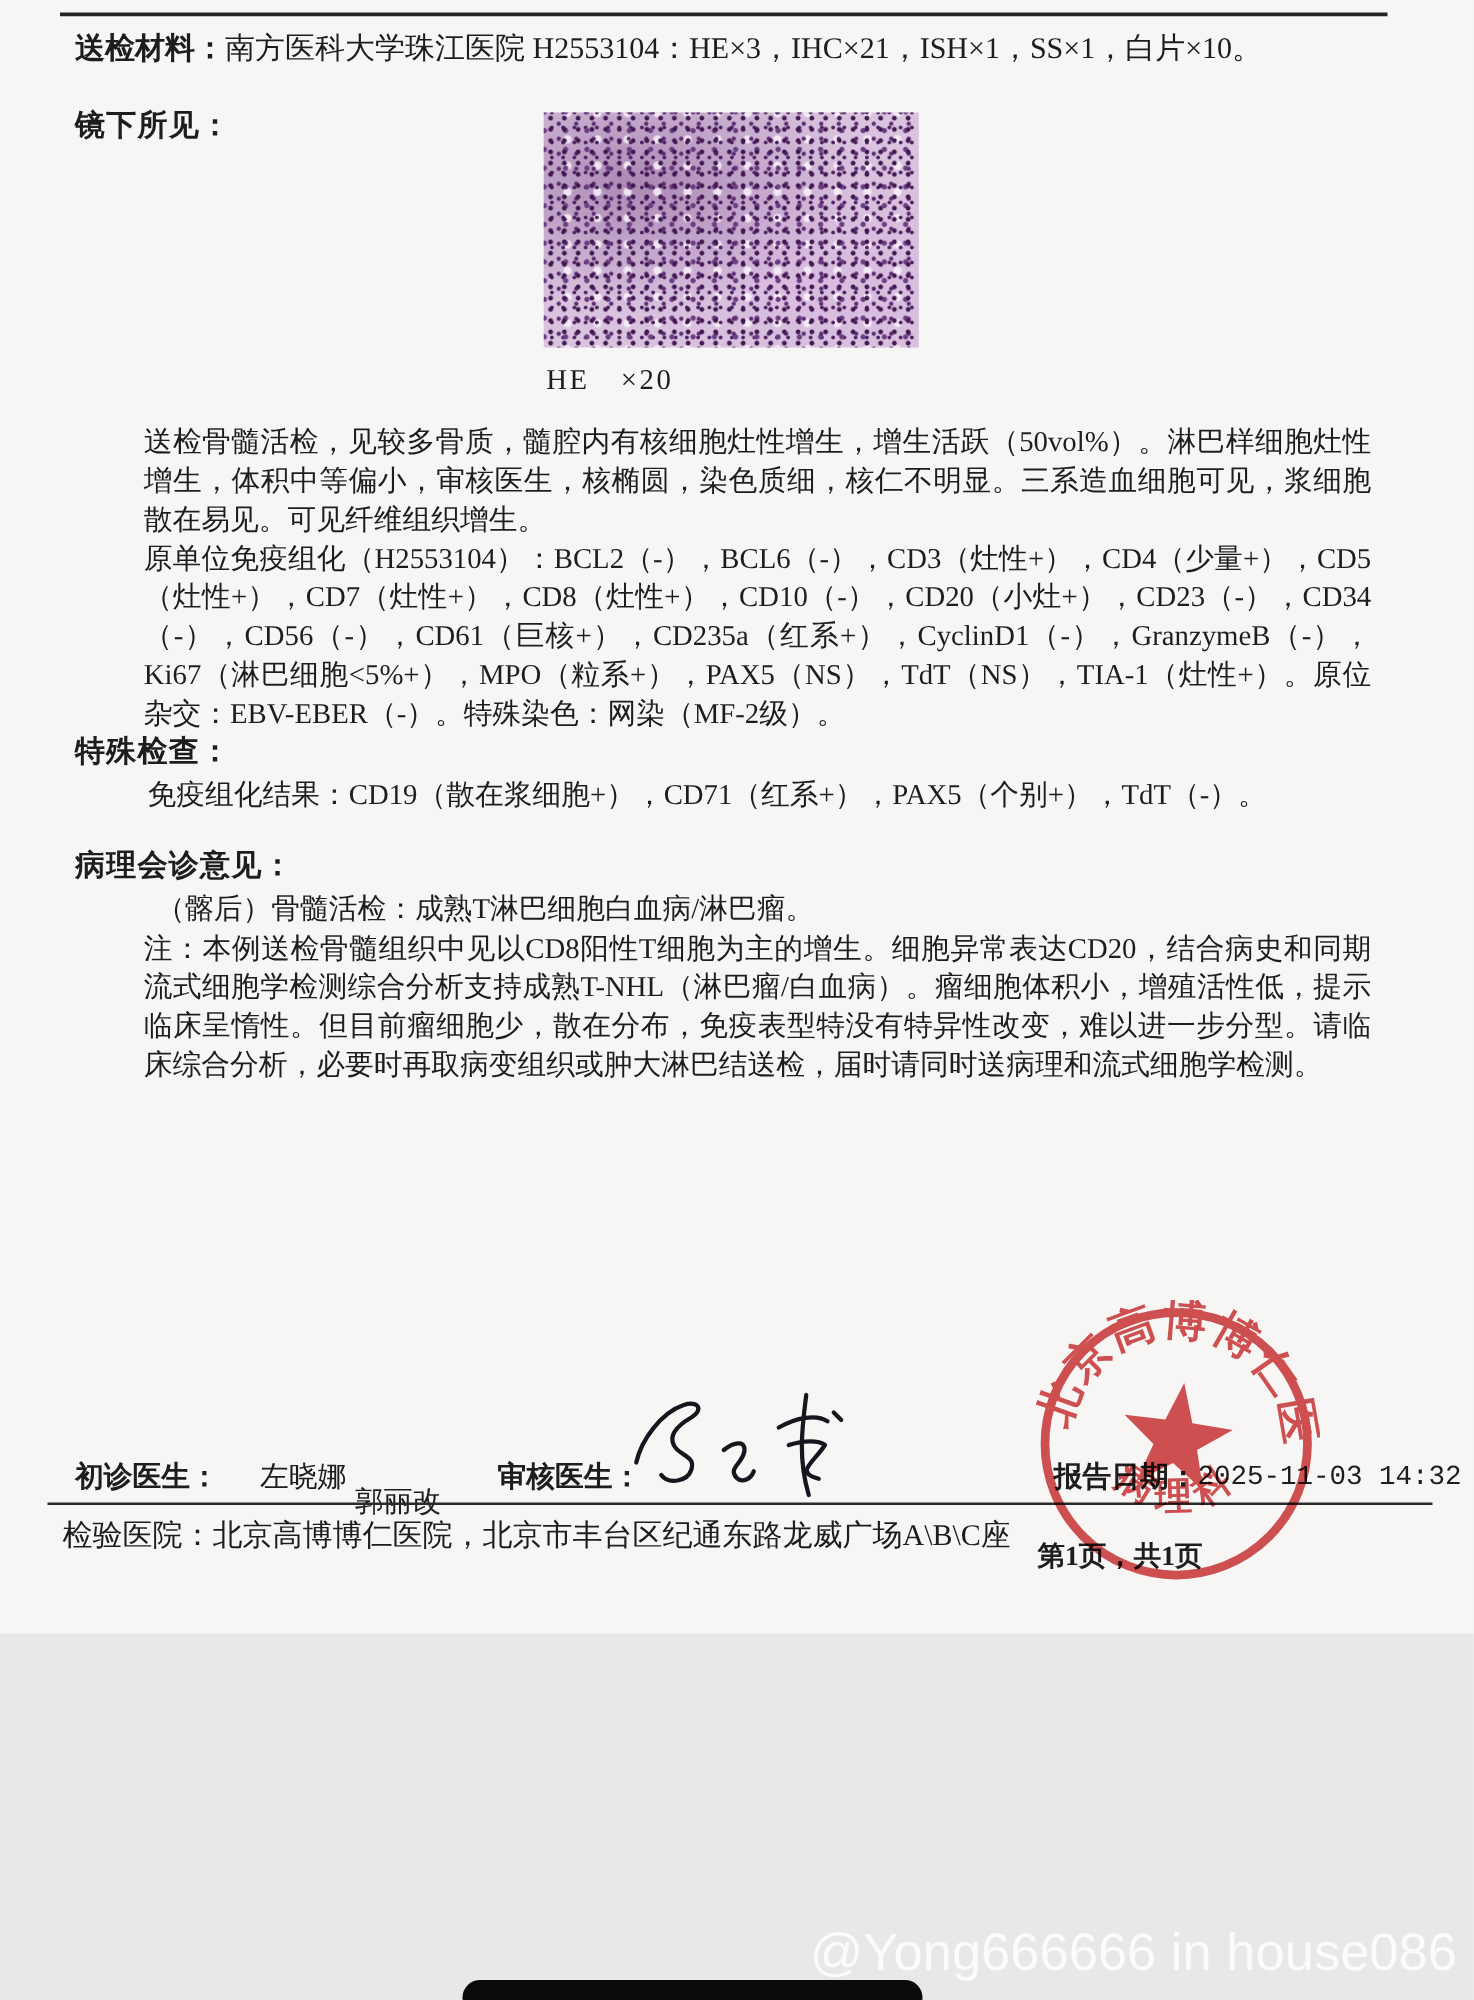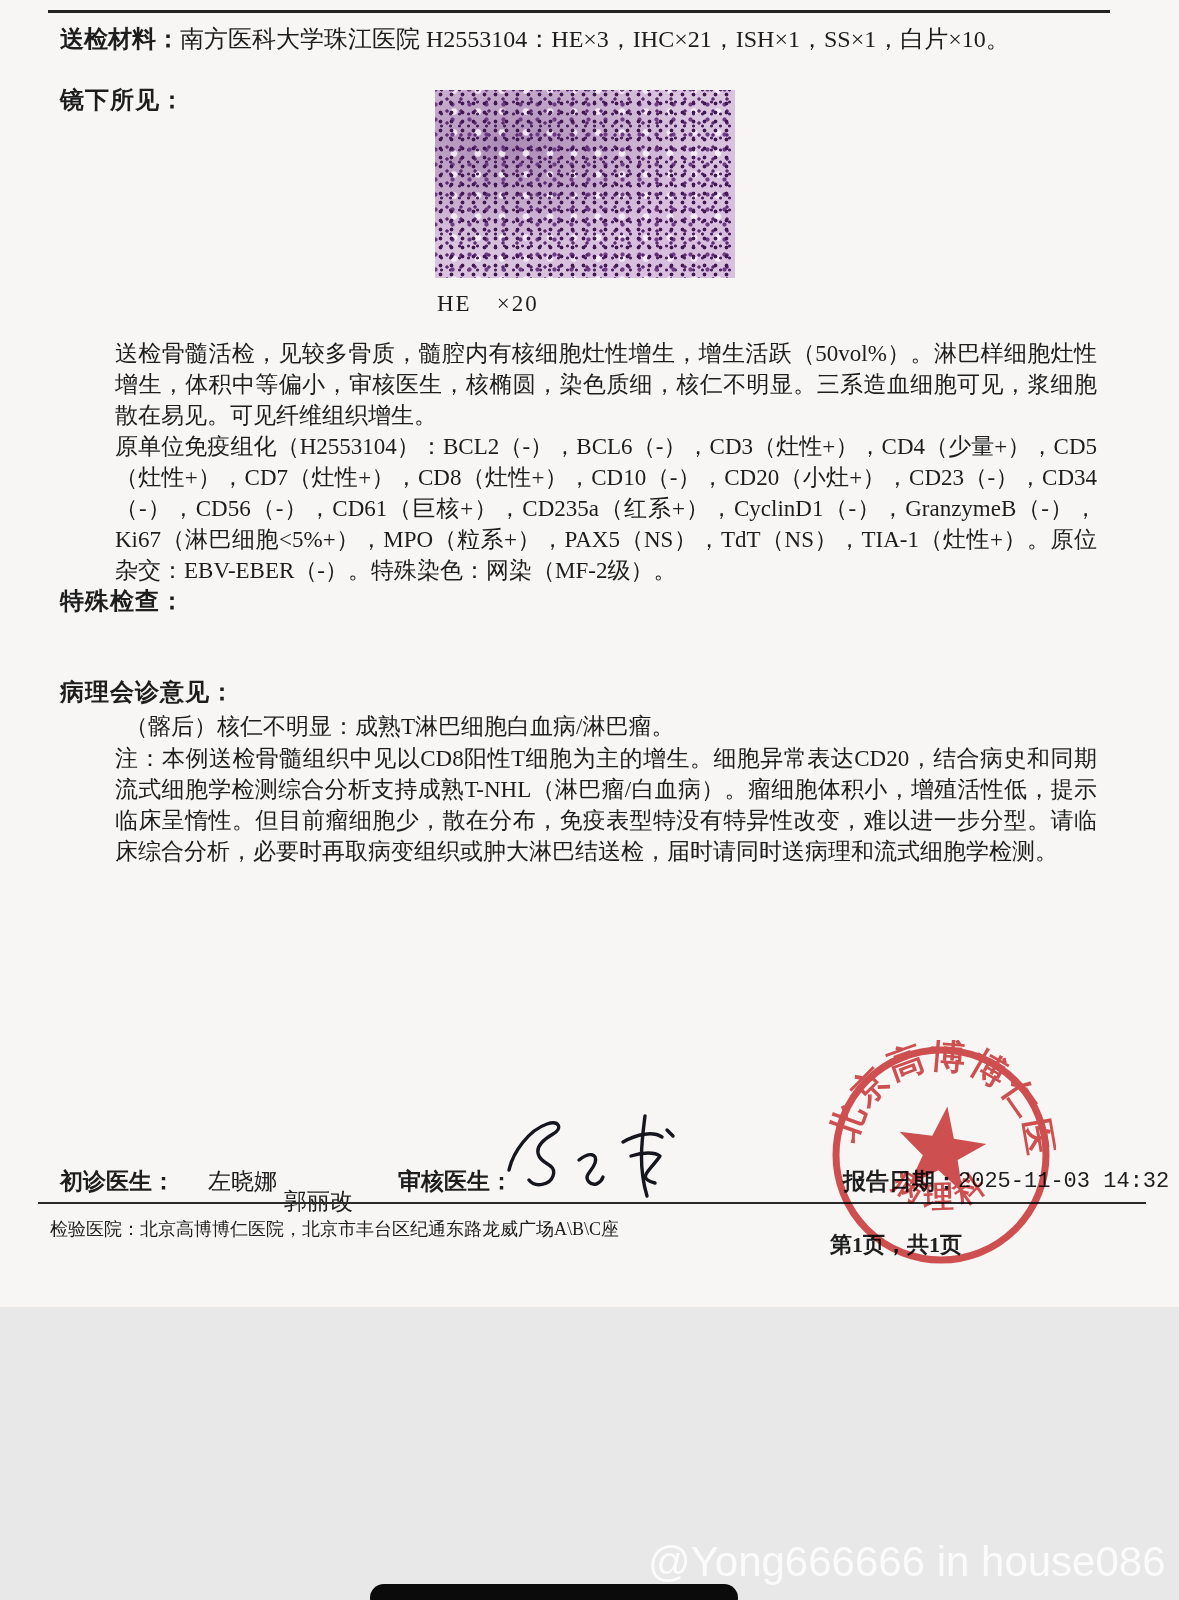--- a/index.html
+++ b/index.html
@@ -41,21 +41,21 @@
   .note-block{left:115px;top:743px;width:982px;}
   .sig-row{top:1168px;font-size:23px;line-height:28px;white-space:nowrap;}
   .pos-initial{left:60px;}
   .pos-doc1{left:172px;margin-left:36px;}
   .pos-doc2{left:284px;margin-top:20px;}
   .pos-review{left:398px;text-align:center;}
   .pos-datelbl{left:843px;font-weight:bold;}
   .pos-dateval{left:958px;font-family:"Liberation Mono","DejaVu Sans Mono",monospace;font-size:22px;}
   .signature{left:495px;top:1108px;width:190px;height:95px;}
   .rule-bottom{left:38px;top:1202px;width:1108px;height:2px;background:#2a2a2a;}
-  .footer-line{left:50px;font-size:18px;line-height:26px;white-space:nowrap;text-align:center;}
+  .footer-line{left:50px;font-size:24px;line-height:26px;white-space:nowrap;text-align:center;}
   .f1{top:1216px;}
   .f2{top:1252px;}
   .page-info{left:830px;top:1230px;font-size:22px;font-weight:bold;white-space:nowrap;}
   .stamp{left:826px;top:1040px;width:230px;height:230px;mix-blend-mode:multiply;opacity:0.88;}
   .bottom-area{left:0;top:1307px;width:1179px;height:293px;background:#e9e8e8;}
   .watermark{
     left:648px;top:1538px;width:531px;font-size:42px;color:rgba(255,255,255,0.8);
     font-family:"Liberation Sans","DejaVu Sans",sans-serif;white-space:nowrap;
   }
   .home-indicator{
@@ -75,23 +75,24 @@
 
   <div class="abs histo"></div>
   <div class="abs caption">HE　×20</div>
 
   <div class="abs micro-block body-text">
     <p>送检骨髓活检，见较多骨质，髓腔内有核细胞灶性增生，增生活跃（50vol%）。淋巴样细胞灶性增生，体积中等偏小，审核医生，核椭圆，染色质细，核仁不明显。三系造血细胞可见，浆细胞散在易见。可见纤维组织增生。</p>
     <p>原单位免疫组化（H2553104）：BCL2（-），BCL6（-），CD3（灶性+），CD4（少量+），CD5（灶性+），CD7（灶性+），CD8（灶性+），CD10（-），CD20（小灶+），CD23（-），CD34（-），CD56（-），CD61（巨核+），CD235a（红系+），CyclinD1（-），GranzymeB（-），Ki67（淋巴细胞&lt;5%+），MPO（粒系+），PAX5（NS），TdT（NS），TIA-1（灶性+）。原位杂交：EBV-EBER（-）。特殊染色：网染（MF-2级）。</p>
   </div>
 
   <div class="abs h-section h-special">特殊检查：</div>
+  <div class="abs special-line">免疫组化结果：CD19（散在浆细胞+），CD71（红系+），PAX5（个别+），TdT（-）。</div>
 
   <div class="abs h-section h-opinion">病理会诊意见：</div>
-  <div class="abs diag-line">（髂后）核仁不明显：成熟T淋巴细胞白血病/淋巴瘤。</div>
+  <div class="abs diag-line">（髂后）骨髓活检：成熟T淋巴细胞白血病/淋巴瘤。</div>
   <div class="abs note-block body-text">注：本例送检骨髓组织中见以CD8阳性T细胞为主的增生。细胞异常表达CD20，结合病史和同期流式细胞学检测综合分析支持成熟T-NHL（淋巴瘤/白血病）。瘤细胞体积小，增殖活性低，提示临床呈惰性。但目前瘤细胞少，散在分布，免疫表型特没有特异性改变，难以进一步分型。请临床综合分析，必要时再取病变组织或肿大淋巴结送检，届时请同时送病理和流式细胞学检测。</div>
 
   <div class="abs sig-row pos-initial lbl">初诊医生：</div>
   <div class="abs sig-row pos-doc1">左晓娜</div>
   <div class="abs sig-row pos-doc2">郭丽改</div>
   <div class="abs sig-row pos-review lbl">审核医生：</div>
   <div class="abs sig-row pos-datelbl">报告日期：</div>
   <div class="abs sig-row pos-dateval">2025-11-03 14:32</div>
 
   <svg class="abs signature" viewBox="0 0 190 95">

